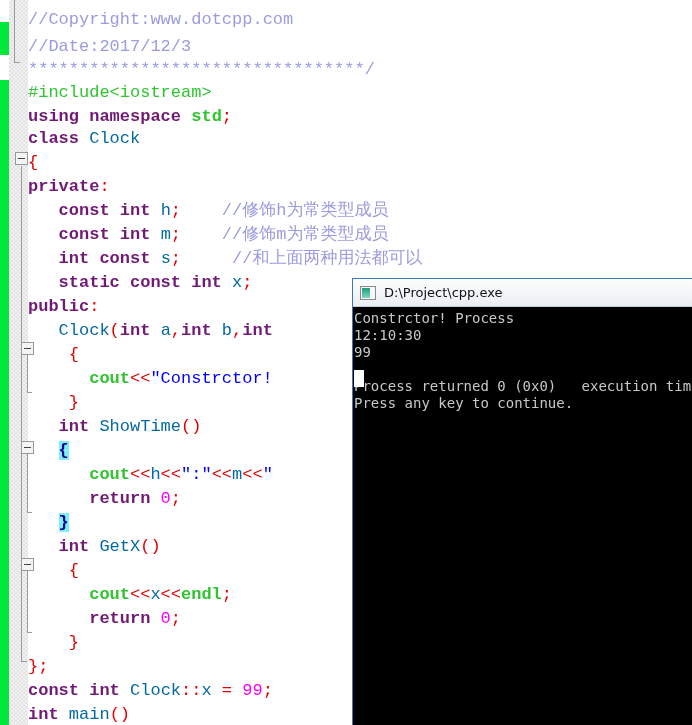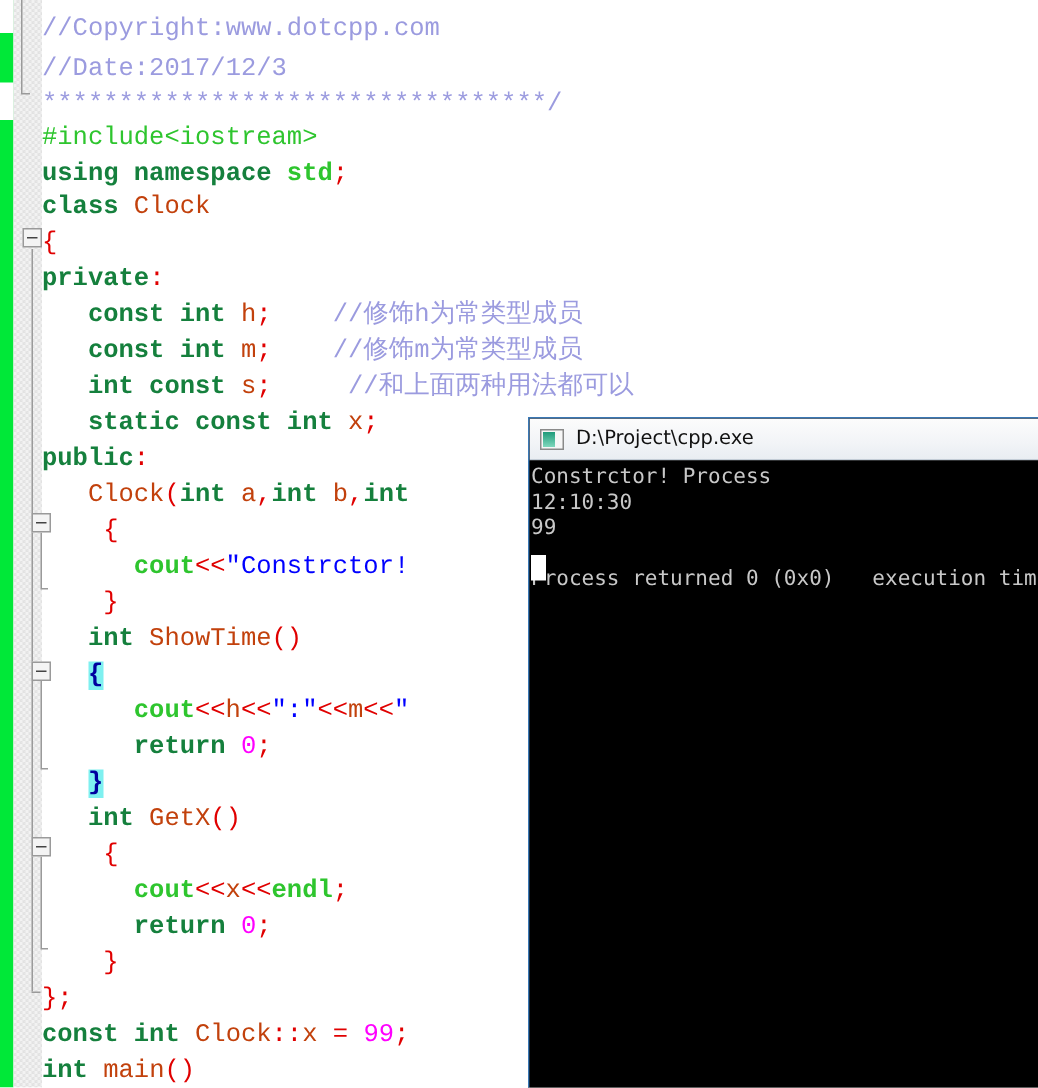--- a/index.html
+++ b/index.html
@@ -98,22 +98,22 @@
   }
   .ln {
     position: absolute;
     left: 0;
     height: 27px;
     white-space: pre;
     font-family: Liberation Mono, monospace;
   }
   .cmt   { color: #9b9bdf; }
   .pre   { color: #2ec52e; }
-  .kw    { color: #15803d; font-weight: bold; }
-  .id    { color: #c2410c; }
+  .kw    { color: #701a75; font-weight: bold; }
+  .id    { color: #0369a1; }
   .str   { color: #0000ff; }
   .op    { color: #e00000; }
   .num   { color: #ff00ff; }
   .fn    { color: #2ec52e; font-weight: bold; }
   .pun   { color: #e00000; }
   .brace-hl {
     color: #00009f;
     font-weight: bold;
     background: #7ef0f0;
   }
@@ -217,15 +217,15 @@
   </div>
 
   <div id="code"><div class="ln" style="top: 6px; padding-left: 0px;"><span class="cmt">//Copyright:www.dotcpp.com</span></div><div class="ln" style="top: 33px; padding-left: 0px;"><span class="cmt">//Date:2017/12/3</span></div><div class="ln" style="top: 56px; padding-left: 0px;"><span class="cmt">*********************************/</span></div><div class="ln" style="top: 79px; padding-left: 0px;"><span class="pre">#include&lt;iostream&gt;</span></div><div class="ln" style="top: 103px; padding-left: 0px;"><span class="kw">using namespace </span><span class="fn">std</span><span class="op">;</span></div><div class="ln" style="top: 125px; padding-left: 0px;"><span class="kw">class </span><span class="id">Clock</span></div><div class="ln" style="top: 149px; padding-left: 0px;"><span class="pun">{</span></div><div class="ln" style="top: 173px; padding-left: 0px;"><span class="kw">private</span><span class="op">:</span></div><div class="ln" style="top: 197px; padding-left: 30.6px;"><span class="kw">const int </span><span class="id">h</span><span class="op">;</span><span class="cmt">    //修饰h为常类型成员</span></div><div class="ln" style="top: 221px; padding-left: 30.6px;"><span class="kw">const int </span><span class="id">m</span><span class="op">;</span><span class="cmt">    //修饰m为常类型成员</span></div><div class="ln" style="top: 245px; padding-left: 30.6px;"><span class="kw">int const </span><span class="id">s</span><span class="op">;</span><span class="cmt">     //和上面两种用法都可以</span></div><div class="ln" style="top: 269px; padding-left: 30.6px;"><span class="kw">static const int </span><span class="id">x</span><span class="op">;</span></div><div class="ln" style="top: 293px; padding-left: 0px;"><span class="kw">public</span><span class="op">:</span></div><div class="ln" style="top: 317px; padding-left: 30.6px;"><span class="id">Clock</span><span class="pun">(</span><span class="kw">int </span><span class="id">a</span><span class="op">,</span><span class="kw">int </span><span class="id">b</span><span class="op">,</span><span class="kw">int</span></div><div class="ln" style="top: 341px; padding-left: 40.8px;"><span class="pun">{</span></div><div class="ln" style="top: 365px; padding-left: 61.2px;"><span class="fn">cout</span><span class="op">&lt;&lt;</span><span class="str">"Constrctor!</span></div><div class="ln" style="top: 389px; padding-left: 40.8px;"><span class="pun">}</span></div><div class="ln" style="top: 413px; padding-left: 30.6px;"><span class="kw">int </span><span class="id">ShowTime</span><span class="pun">()</span></div><div class="ln" style="top: 437px; padding-left: 30.6px;"><span class="brace-hl">{</span></div><div class="ln" style="top: 461px; padding-left: 61.2px;"><span class="fn">cout</span><span class="op">&lt;&lt;</span><span class="id">h</span><span class="op">&lt;&lt;</span><span class="str">":"</span><span class="op">&lt;&lt;</span><span class="id">m</span><span class="op">&lt;&lt;</span><span class="str">"</span></div><div class="ln" style="top: 485px; padding-left: 61.2px;"><span class="kw">return </span><span class="num">0</span><span class="op">;</span></div><div class="ln" style="top: 509px; padding-left: 30.6px;"><span class="brace-hl">}</span></div><div class="ln" style="top: 533px; padding-left: 30.6px;"><span class="kw">int </span><span class="id">GetX</span><span class="pun">()</span></div><div class="ln" style="top: 557px; padding-left: 40.8px;"><span class="pun">{</span></div><div class="ln" style="top: 581px; padding-left: 61.2px;"><span class="fn">cout</span><span class="op">&lt;&lt;</span><span class="id">x</span><span class="op">&lt;&lt;</span><span class="fn">endl</span><span class="op">;</span></div><div class="ln" style="top: 605px; padding-left: 61.2px;"><span class="kw">return </span><span class="num">0</span><span class="op">;</span></div><div class="ln" style="top: 629px; padding-left: 40.8px;"><span class="pun">}</span></div><div class="ln" style="top: 653px; padding-left: 0px;"><span class="pun">};</span></div><div class="ln" style="top: 677px; padding-left: 0px;"><span class="kw">const int </span><span class="id">Clock</span><span class="op">::</span><span class="id">x </span><span class="op">= </span><span class="num">99</span><span class="op">;</span></div><div class="ln" style="top: 701px; padding-left: 0px;"><span class="kw">int </span><span class="id">main</span><span class="pun">()</span></div></div>
 </div>
 
 <div id="console-window">
   <div id="console-titlebar">
     <div id="console-icon"></div>
     <div id="console-title">D:\Project\cpp.exe</div>
   </div>
-  <div id="console-body"><div class="cline">Constrctor! Process</div><div class="cline">12:10:30</div><div class="cline">99</div><div class="cline">&nbsp;</div><div class="cline">Process returned 0 (0x0)   execution time : 0.04</div></div>
+  <div id="console-body"><div class="cline">Constrctor! Process</div><div class="cline">12:10:30</div><div class="cline">99</div><div class="cline">&nbsp;</div><div class="cline">Process returned 0 (0x0)   execution time : 0.04</div><div class="cline">Press any key to continue.</div></div>
   <div id="console-cursor"></div>
 </div>
 
 </body></html>

